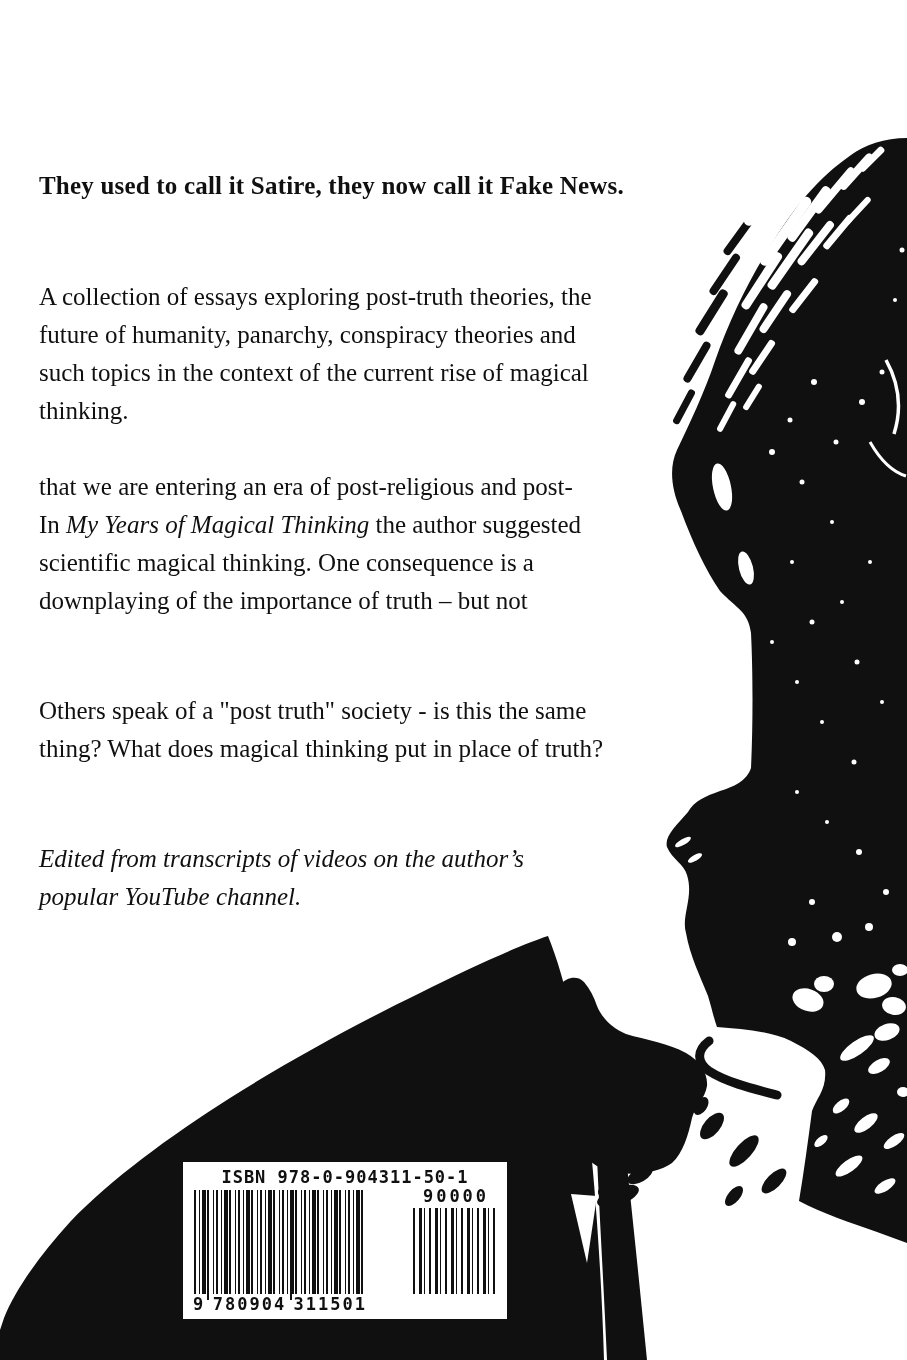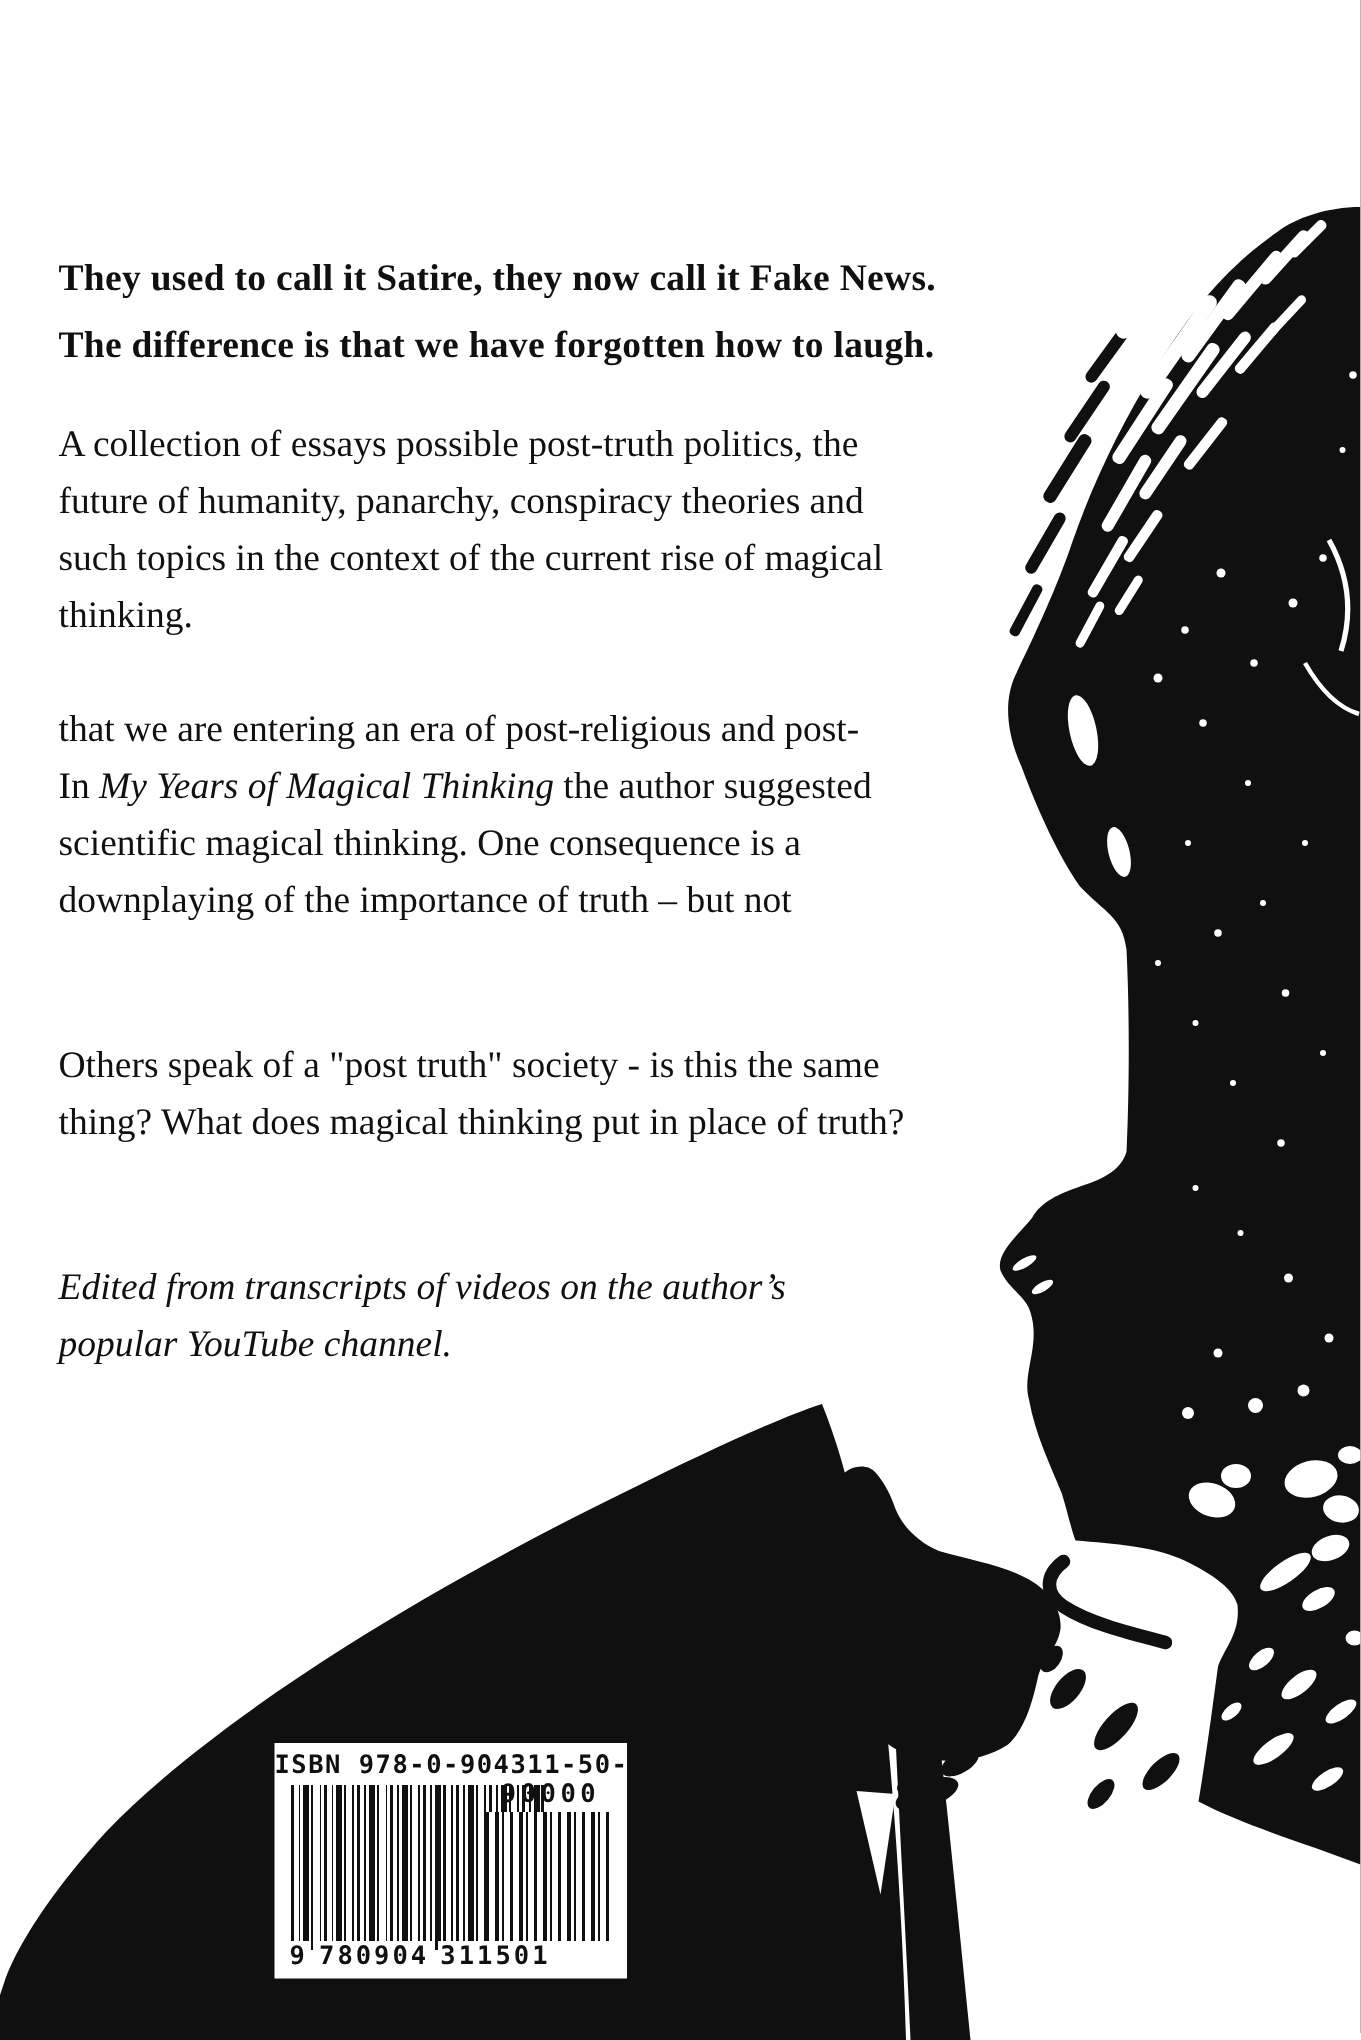--- a/index.html
+++ b/index.html
@@ -19,21 +19,21 @@
   .para { position:absolute; left:25px; font-size:25px; line-height:38px; }
   .p1 { top:278px; }
   .p2 { top:468px; }
   .p3 { top:692px; }
   .credit { top:840px; font-style:italic; }
   .ln { white-space:nowrap; }
   .booktitle { font-style:italic; }
 
   
   .barcode {
-    position:absolute; left:183px; top:1162px; width:235px; height:157px;
+    position:absolute; left:183px; top:1162px; width:324px; height:157px;
     background:var(--paper); z-index:3;
     font-family:"DejaVu Sans Mono",monospace; font-weight:bold; color:var(--ink);
   }
   .isbn {
     position:absolute; top:5px; left:0; width:100%;
     text-align:center; font-size:17px; letter-spacing:1px; white-space:nowrap;
   }
   .bars-main {
     position:absolute; left:11px; top:28px; width:172px; height:110px;
     background:repeating-linear-gradient(90deg,
@@ -192,25 +192,24 @@
       <ellipse cx="849" cy="1166" rx="16" ry="6" transform="rotate(-36 849 1166)"></ellipse>
       <ellipse cx="885" cy="1186" rx="12" ry="5" transform="rotate(-33 885 1186)"></ellipse>
       <ellipse cx="903" cy="1092" rx="6" ry="5"></ellipse>
     </g>
   </svg>
 
   <div class="textcol">
 
     <div class="headline">
       <div class="ln">They used to call it Satire, they now call it Fake News.</div>
-      <div class="ln">The difference is that we have forgotten how to laugh.</div>
     </div>
 
     <div class="para p1">
-      <div class="ln">A collection of essays possible post-truth politics, the</div>
+      <div class="ln">A collection of essays exploring post-truth theories, the</div>
       <div class="ln">future of humanity, panarchy, conspiracy theories and</div>
       <div class="ln">such topics in the context of the current rise of magical</div>
       <div class="ln">thinking.</div>
     </div>
 
     <div class="para p2">
       <div class="ln">that we are entering an era of post-religious and post-</div>
       <div class="ln"><span>In </span><span class="booktitle">My Years of Magical Thinking</span><span> the author suggested</span></div>
       <div class="ln">scientific magical thinking. One consequence is a</div>
       <div class="ln">downplaying of the importance of truth – but not</div>

